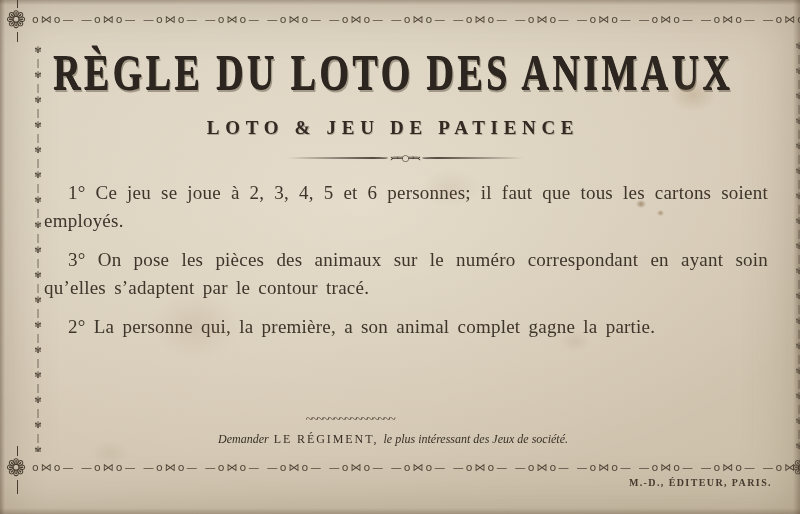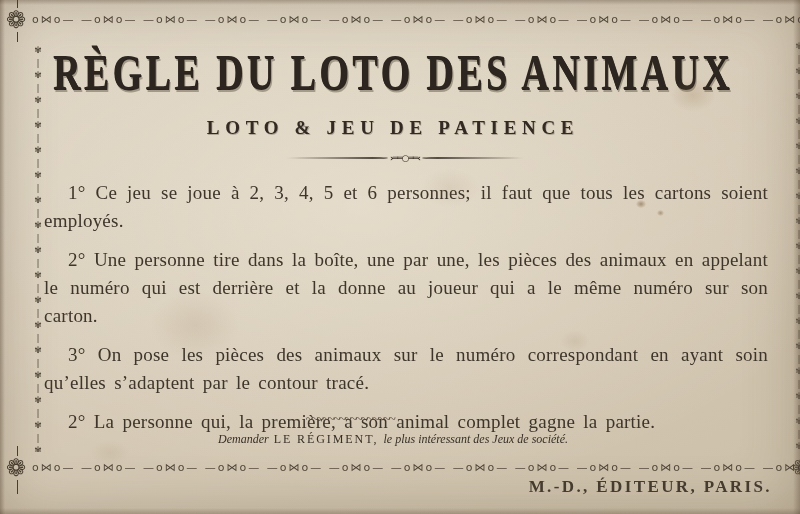--- a/index.html
+++ b/index.html
@@ -139,21 +139,21 @@
     text-align: center;
     font-size: 12px;
     color: #372f26;
     white-space: nowrap;
   }
   .promo .lead, .promo .rest { font-style: italic; }
   .promo .product { font-style: normal; letter-spacing: 0.16em; padding: 0 2px; }
   .imprint {
     position: absolute;
     right: 28px; top: 477px;
-    font-size: 17px;
+    font-size: 10px;
     letter-spacing: 0.14em;
     font-weight: 700;
     color: #453b2e;
     text-align: center;
   }
 
   .stain { position: absolute; border-radius: 50%; pointer-events: none; }
   .s1 { left: 670px; top: 78px;  width: 46px; height: 34px; background: radial-gradient(rgba(150,118,78,0.22), rgba(0,0,0,0) 70%); }
   .s2 { left: 636px; top: 200px; width: 10px; height: 8px;  background: radial-gradient(rgba(120,90,55,0.55), rgba(0,0,0,0) 75%); }
   .s3 { left: 657px; top: 210px; width: 7px;  height: 6px;  background: radial-gradient(rgba(120,90,55,0.5),  rgba(0,0,0,0) 75%); }
@@ -257,21 +257,20 @@
   <div class="subtitle">LOTO &amp; JEU DE PATIENCE</div>
 
   <div class="divider">
     <div class="line l"></div>
     <div class="center-orn">›══○══‹</div>
     <div class="line r"></div>
   </div>
 
   <div class="rules">
     <p>1° Ce jeu se joue à 2, 3, 4, 5 et 6 personnes; il faut que tous les cartons soient employés.</p>
-    <p>2° Une personne tire dans la boîte, une par une, les pièces des animaux en appelant le numéro qui est derrière et la donne au joueur qui a le même numéro sur son carton.</p>
     <p>3° On pose les pièces des animaux sur le numéro correspondant en ayant soin qu’elles s’adaptent par le contour tracé.</p>
     <p>2° La personne qui, la première, a son animal complet gagne la partie.</p>
   </div>
 
   <div class="wavy">~~~~~~~~~~~~~~~~</div>
 
   <div class="promo">
     <span class="lead">Demander</span>
     <span class="product">LE RÉGIMENT,</span>
     <span class="rest">le plus intéressant des Jeux de société.</span>

